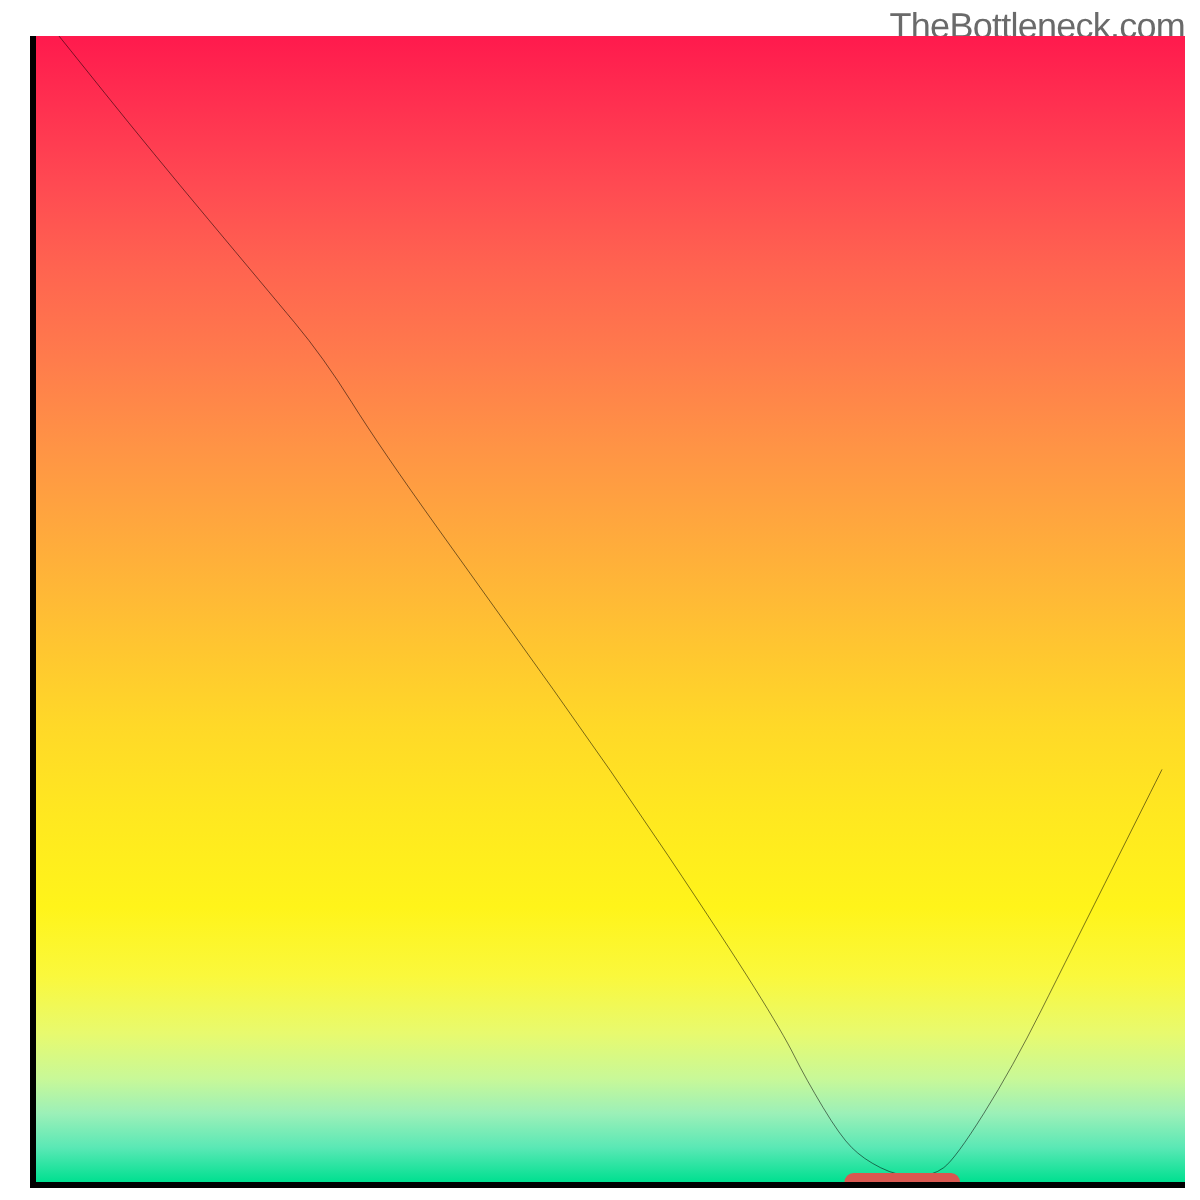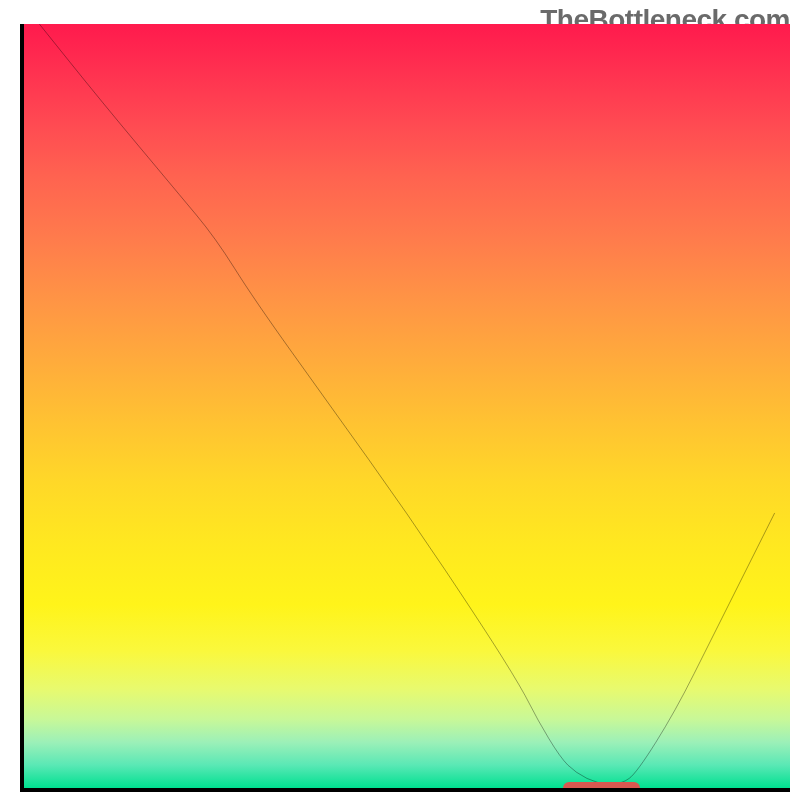--- a/index.html
+++ b/index.html
@@ -7,22 +7,22 @@
     width: 800px;
     height: 800px;
     background: #ffffff;
     position: relative;
     font-family: Arial, sans-serif;
   }
   .watermark {
     position: absolute;
     top: 4px;
     right: 10px;
-    font-size: 28px;
-    font-weight: bold;
+    font-size: 24px;
+    font-weight: normal;
     color: #6a6a6a;
     letter-spacing: -0.5px;
   }
   .chart-area {
     position: absolute;
     left: 20px;
     top: 24px;
     width: 770px;
     height: 768px;
     border-left: 4px solid #000;

